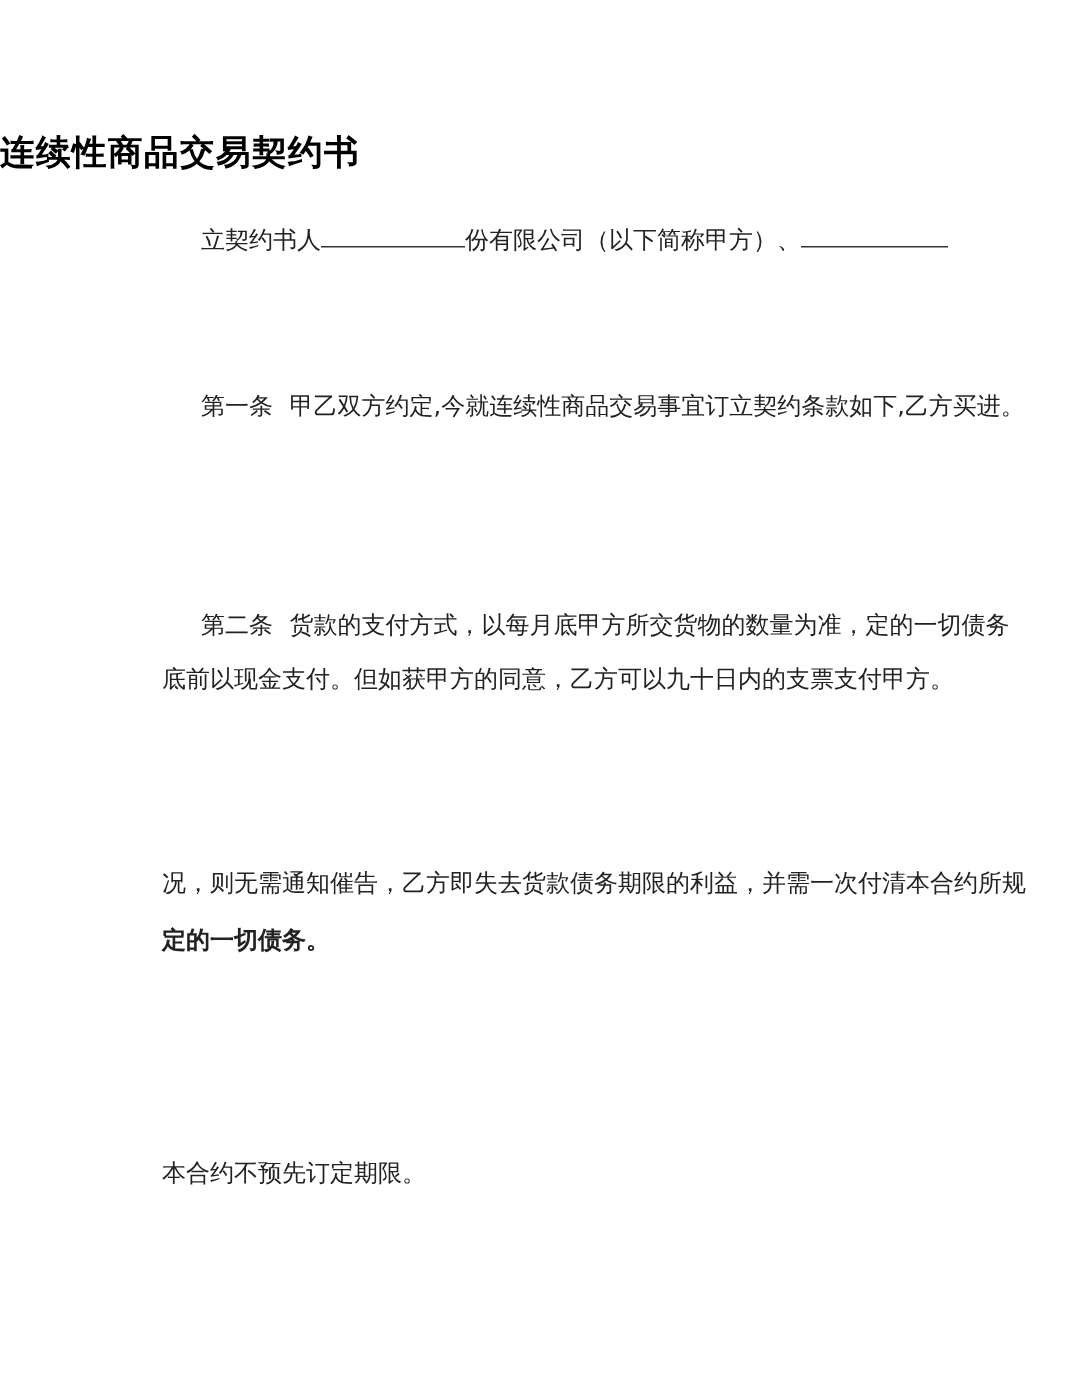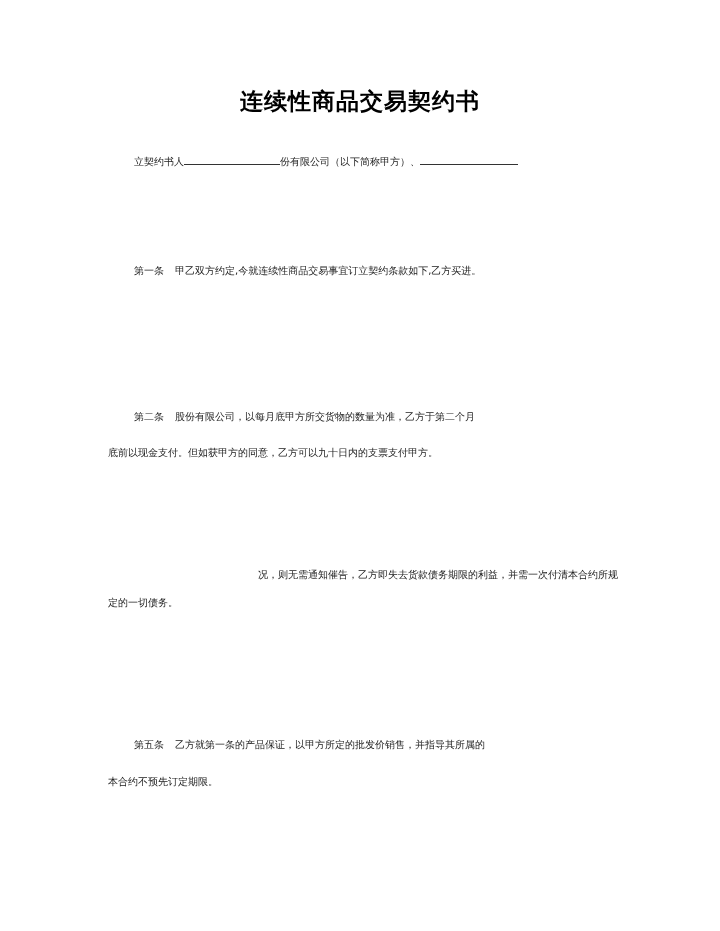--- a/index.html
+++ b/index.html
@@ -19,31 +19,31 @@
     position: absolute;
     left: 0; top: 0;
     width: 720px; height: 931px;
     background: #ffffff;
   }
   .title {
     position: absolute;
     left: 0;
     width: 720px;
     top: 86px;
-    text-align: center;
+    text-align: left;
     font-size: 23px;
     font-weight: bold;
     letter-spacing: 1px;
     color: #000000;
   }
   .line {
     position: absolute;
     left: 108px;
     width: 510px;
-    font-size: 10px;
+    font-size: 16px;
     line-height: 18px;
     white-space: nowrap;
     color: #222222;
   }
   .indent { left: 134px; width: 484px; }
   .blank {
     display: inline-block;
     border-bottom: 1px solid #333333;
     height: 14px;
     vertical-align: baseline;
@@ -60,26 +60,23 @@
   <div class="line indent" style="top:150px;">
     <span>立契约书人</span><span class="blank" style="width:96px;"></span><span>份有限公司（以下简称甲方）、</span><span class="blank" style="width:98px;"></span>
   </div>
 
   <div class="line indent" style="top:262px;">
     <span class="clause-no">第一条</span><span>甲乙双方约定,今就连续性商品交易事宜订立契约条款如下,乙方买进。</span>
   </div>
 
 
   <div class="line indent" style="top:408px;">
-    <span class="clause-no">第二条</span><span>股份有限公司，以每月底甲方所交货物的数量为准，乙方于第二个月</span>
+    <span class="clause-no">第二条</span><span>货款的支付方式，以每月底甲方所交货物的数量为准，定的一切债务</span>
   </div>
   <div class="line" style="top:444px;">底前以现金支付。但如获甲方的同意，乙方可以九十日内的支票支付甲方。</div>
 
-  <div class="line" style="top:566px;text-align:right;">况，则无需通知催告，乙方即失去货款债务期限的利益，并需一次付清本合约所规</div>
-  <div class="line" style="top:594px;">定的一切债务。</div>
+  <div class="line" style="top:580px;text-align:right;">况，则无需通知催告，乙方即失去货款债务期限的利益，并需一次付清本合约所规</div>
+  <div class="line" style="top:618px;font-weight:bold;">定的一切债务。</div>
 
 
-  <div class="line indent" style="top:736px;">
-    <span class="clause-no">第五条</span><span>乙方就第一条的产品保证，以甲方所定的批发价销售，并指导其所属的</span>
-  </div>
   <div class="line" style="top:773px;">本合约不预先订定期限。</div>
 
 </div>
 
 </body></html>

